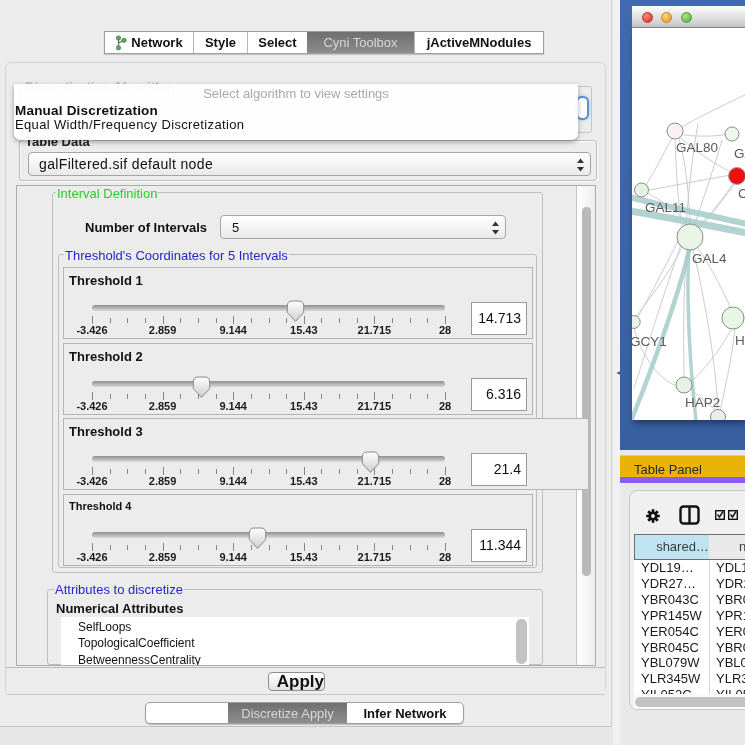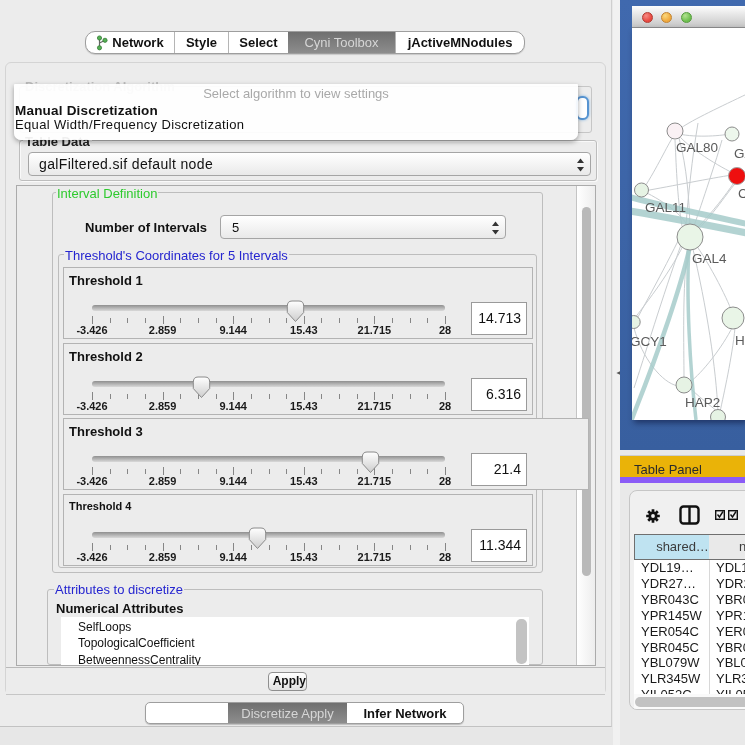--- a/index.html
+++ b/index.html
@@ -6,21 +6,21 @@
   html,body { width:745px; height:745px; overflow:hidden; }
   body { font-family:"Liberation Sans", sans-serif; background:#e8e8e8; position:relative; }
   .abs { position:absolute; }
 </style>
 </head>
 <body>
 
 <div class="abs" id="leftwin" style="left:0;top:0;width:612px;height:727px;background:#ececec;border-right:1px solid #cfcfcf;border-bottom:1px solid #c2c2c2;">
 
 
-  <div class="abs" style="left:85px;top:31px;width:440px;height:23px;background:#fff;border:1px solid #9e9e9e;border-radius:10px;box-shadow:0 1px 1px rgba(0,0,0,0.15);overflow:hidden;display:flex;font-size:13px;font-weight:600;color:#111;">
+  <div class="abs" style="left:104px;top:31px;width:440px;height:23px;background:#fff;border:1px solid #9e9e9e;border-radius:0;box-shadow:0 1px 1px rgba(0,0,0,0.15);overflow:hidden;display:flex;font-size:13px;font-weight:600;color:#111;">
     <div style="width:89px;display:flex;align-items:center;justify-content:center;border-right:1px solid #b5b5b5;">
       <svg width="12" height="16" viewBox="0 0 12 16" style="margin-right:4px;">
         <path d="M3.5,4 L3.5,12 M3.5,8 L8.5,5.5" stroke="#666" stroke-width="1.2" fill="none"></path>
         <circle cx="3.5" cy="3" r="2.1" fill="#55b155" stroke="#357a35" stroke-width="0.8"></circle>
         <circle cx="3.5" cy="12.8" r="2.1" fill="#55b155" stroke="#357a35" stroke-width="0.8"></circle>
         <circle cx="9" cy="5.3" r="2.1" fill="#55b155" stroke="#357a35" stroke-width="0.8"></circle>
       </svg>
       <span>Network</span>
     </div>
     <div style="width:54px;display:flex;align-items:center;justify-content:center;border-right:1px solid #b5b5b5;">Style</div>
@@ -235,21 +235,21 @@
 
   <div class="abs" style="left:47px;top:589px;width:496px;height:76px;border:1px solid #bdbdbd;border-radius:3px;"></div>
   <div class="abs" style="left:54px;top:582px;font-size:13px;color:#2525d0;background:#ececec;padding:0 1px;">Attributes to discretize</div>
   <div class="abs" style="left:56px;top:601px;font-size:13px;font-weight:bold;color:#111;">Numerical Attributes</div>
   <div class="abs" style="left:61px;top:617px;width:468px;height:48px;background:#fff;overflow:hidden;">
     <div style="font-size:12px;color:#111;padding-left:17px;line-height:16.4px;padding-top:2px;">SelfLoops<br>TopologicalCoefficient<br>BetweennessCentrality</div>
   </div>
   <div class="abs" style="left:516px;top:619px;width:11px;height:45px;background:#c3c3c3;border-radius:5px;"></div>
 
   <div class="abs" style="left:6px;top:667px;width:599px;height:28px;background:#ececec;border-top:1px solid #b9b9b9;border-bottom:1px solid #c6c6c6;"></div>
-  <div class="abs" style="left:268px;top:672px;width:39px;height:19px;background:linear-gradient(#ffffff,#e2e2e2);border:1px solid #8f8f8f;border-radius:4px;font-size:12px;font-weight:600;color:#111;text-align:right;line-height:17px;">Apply</div>
+  <div class="abs" style="left:268px;top:672px;width:57px;height:19px;background:linear-gradient(#ffffff,#e2e2e2);border:1px solid #8f8f8f;border-radius:4px;font-size:17px;font-weight:600;color:#111;text-align:right;line-height:17px;">Apply</div>
 
   <div class="abs" style="left:145px;top:702px;width:319px;height:22px;background:#fff;border:1px solid #9e9e9e;border-radius:5px;box-shadow:0 1px 1px rgba(0,0,0,0.2);overflow:hidden;display:flex;font-size:13px;font-weight:600;color:#111;">
     <div style="width:82px;display:flex;align-items:center;justify-content:center;border-right:3px solid #ec4899;margin-top:32px;">Impute Data</div>
     <div style="width:119px;display:flex;align-items:center;justify-content:center;background:linear-gradient(#6f6f6f,#8d8d8d);color:#d6d6d6;font-weight:400;">Discretize Apply</div>
     <div style="flex:1;display:flex;align-items:center;justify-content:center;">Infer Network</div>
   </div>
 </div>
 
 <div class="abs" style="left:613px;top:0;width:7px;height:745px;background:#f1f1f1;"></div>
 <div class="abs" style="left:615px;top:369px;font-size:7px;color:#555;">◄</div>

